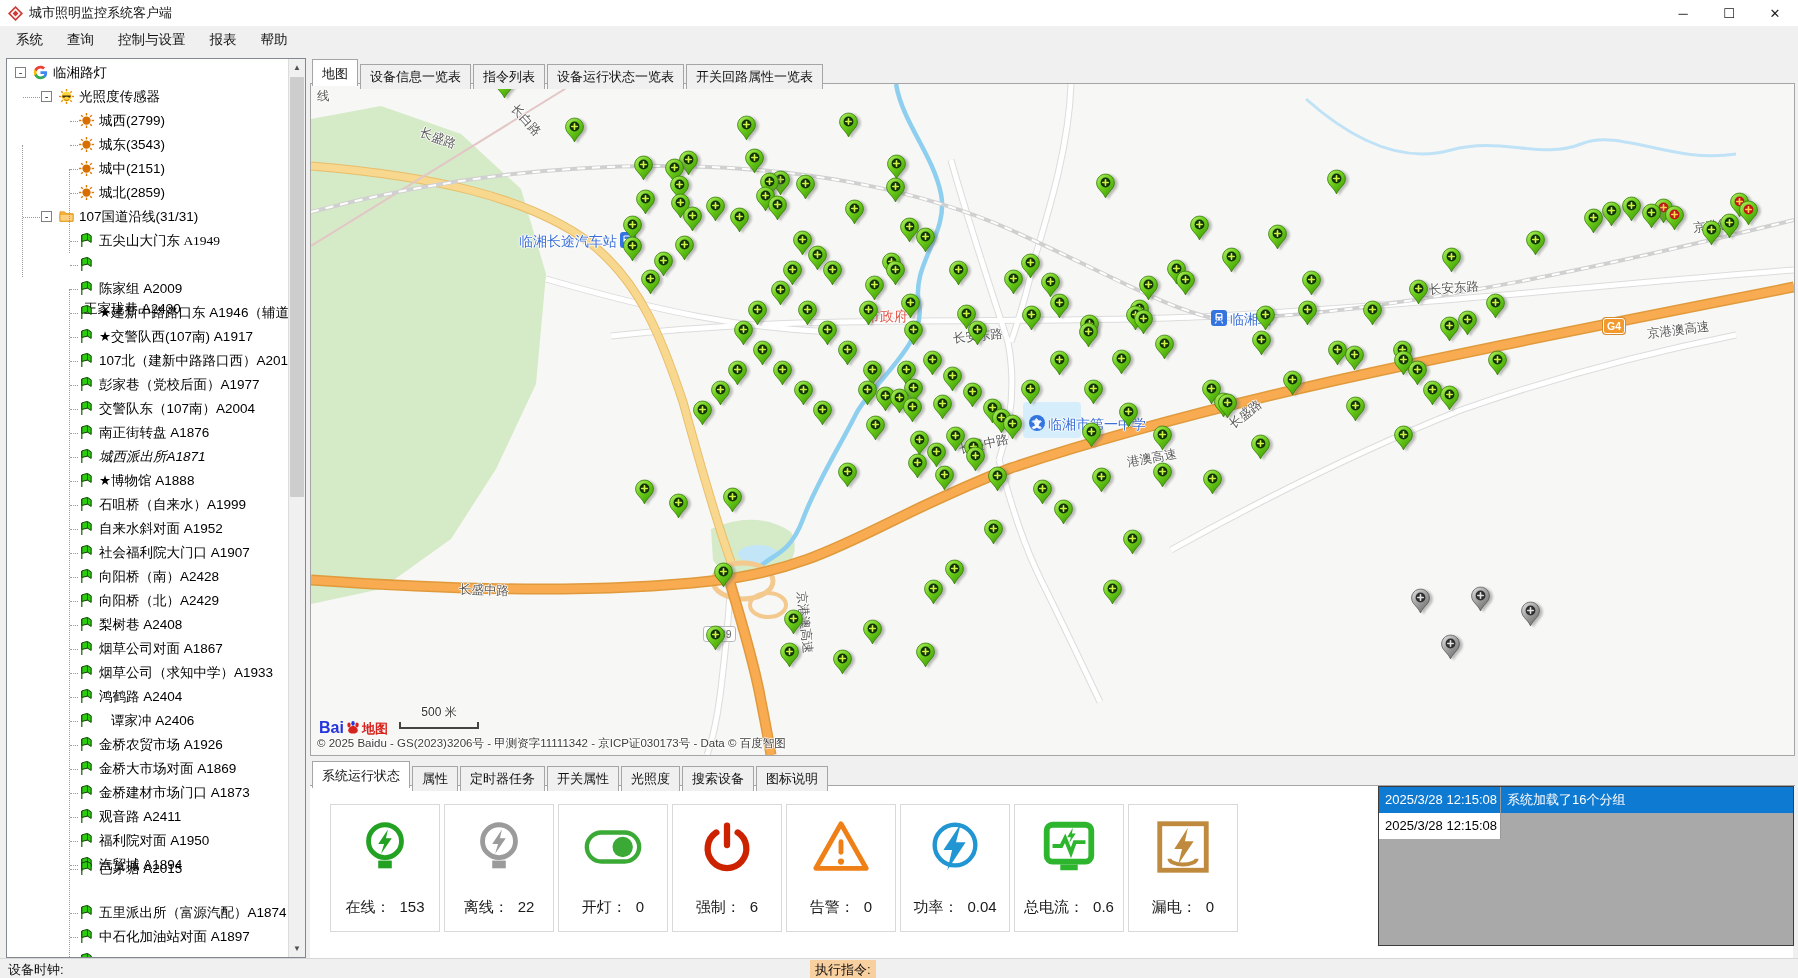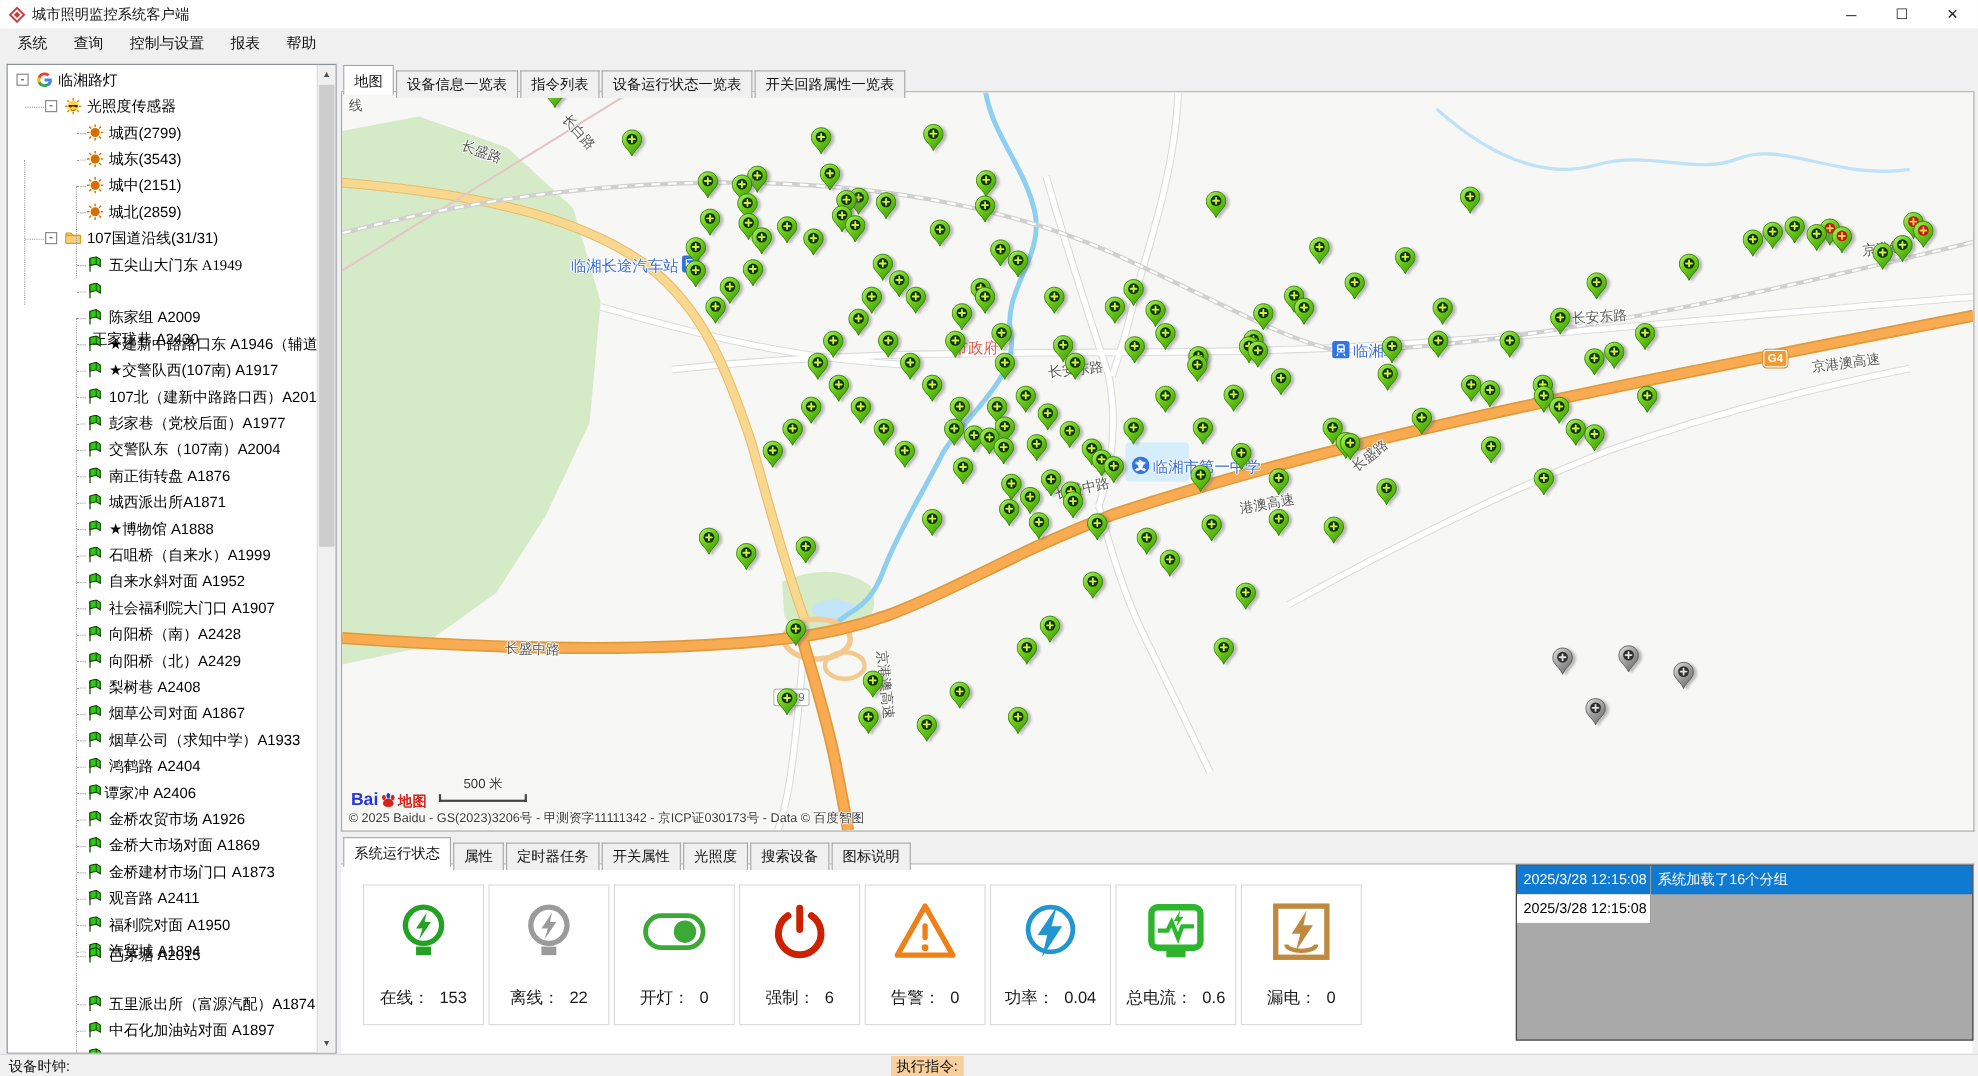--- a/index.html
+++ b/index.html
@@ -359,21 +359,21 @@
       </div>
       <div class="trow" style="top: 386px;">
         <span class="stub" style="left: 63px; width: 8px;"></span>
         <span class="ticon" style="left: 72px;">
           <svg viewBox="0 0 16 16" width="15" height="15">
             <path d="M3 2v13" stroke="#1a5c00" stroke-width="1.3"></path>
             <path d="M3 2l6-1.6 4 2.6v7l-4-2.4L3 9z" fill="#2ecc11" stroke="#0c3a00" stroke-width="1"></path>
             <path d="M9 .6l.1 7.2" stroke="#0c3a00" stroke-width=".8"></path>
           </svg>
         </span>
-        <span class="lbl" style="left: 92px;">城西派出所A1871</span>
+        <span class="lbl" style="left: 92px; font-style: italic;">城西派出所A1871</span>
       </div>
       <div class="trow" style="top: 410px;">
         <span class="stub" style="left: 63px; width: 8px;"></span>
         <span class="ticon" style="left: 72px;">
           <svg viewBox="0 0 16 16" width="15" height="15">
             <path d="M3 2v13" stroke="#1a5c00" stroke-width="1.3"></path>
             <path d="M3 2l6-1.6 4 2.6v7l-4-2.4L3 9z" fill="#2ecc11" stroke="#0c3a00" stroke-width="1"></path>
             <path d="M9 .6l.1 7.2" stroke="#0c3a00" stroke-width=".8"></path>
           </svg>
         </span>
@@ -480,21 +480,21 @@
       </div>
       <div class="trow" style="top: 650px;">
         <span class="stub" style="left: 63px; width: 8px;"></span>
         <span class="ticon" style="left: 72px;">
           <svg viewBox="0 0 16 16" width="15" height="15">
             <path d="M3 2v13" stroke="#1a5c00" stroke-width="1.3"></path>
             <path d="M3 2l6-1.6 4 2.6v7l-4-2.4L3 9z" fill="#2ecc11" stroke="#0c3a00" stroke-width="1"></path>
             <path d="M9 .6l.1 7.2" stroke="#0c3a00" stroke-width=".8"></path>
           </svg>
         </span>
-        <span class="lbl" style="left: 88px;">谭家冲 A2406</span>
+        <span class="lbl" style="left: 104px;">谭家冲 A2406</span>
       </div>
       <div class="trow" style="top: 674px;">
         <span class="stub" style="left: 63px; width: 8px;"></span>
         <span class="ticon" style="left: 72px;">
           <svg viewBox="0 0 16 16" width="15" height="15">
             <path d="M3 2v13" stroke="#1a5c00" stroke-width="1.3"></path>
             <path d="M3 2l6-1.6 4 2.6v7l-4-2.4L3 9z" fill="#2ecc11" stroke="#0c3a00" stroke-width="1"></path>
             <path d="M9 .6l.1 7.2" stroke="#0c3a00" stroke-width=".8"></path>
           </svg>
         </span>

